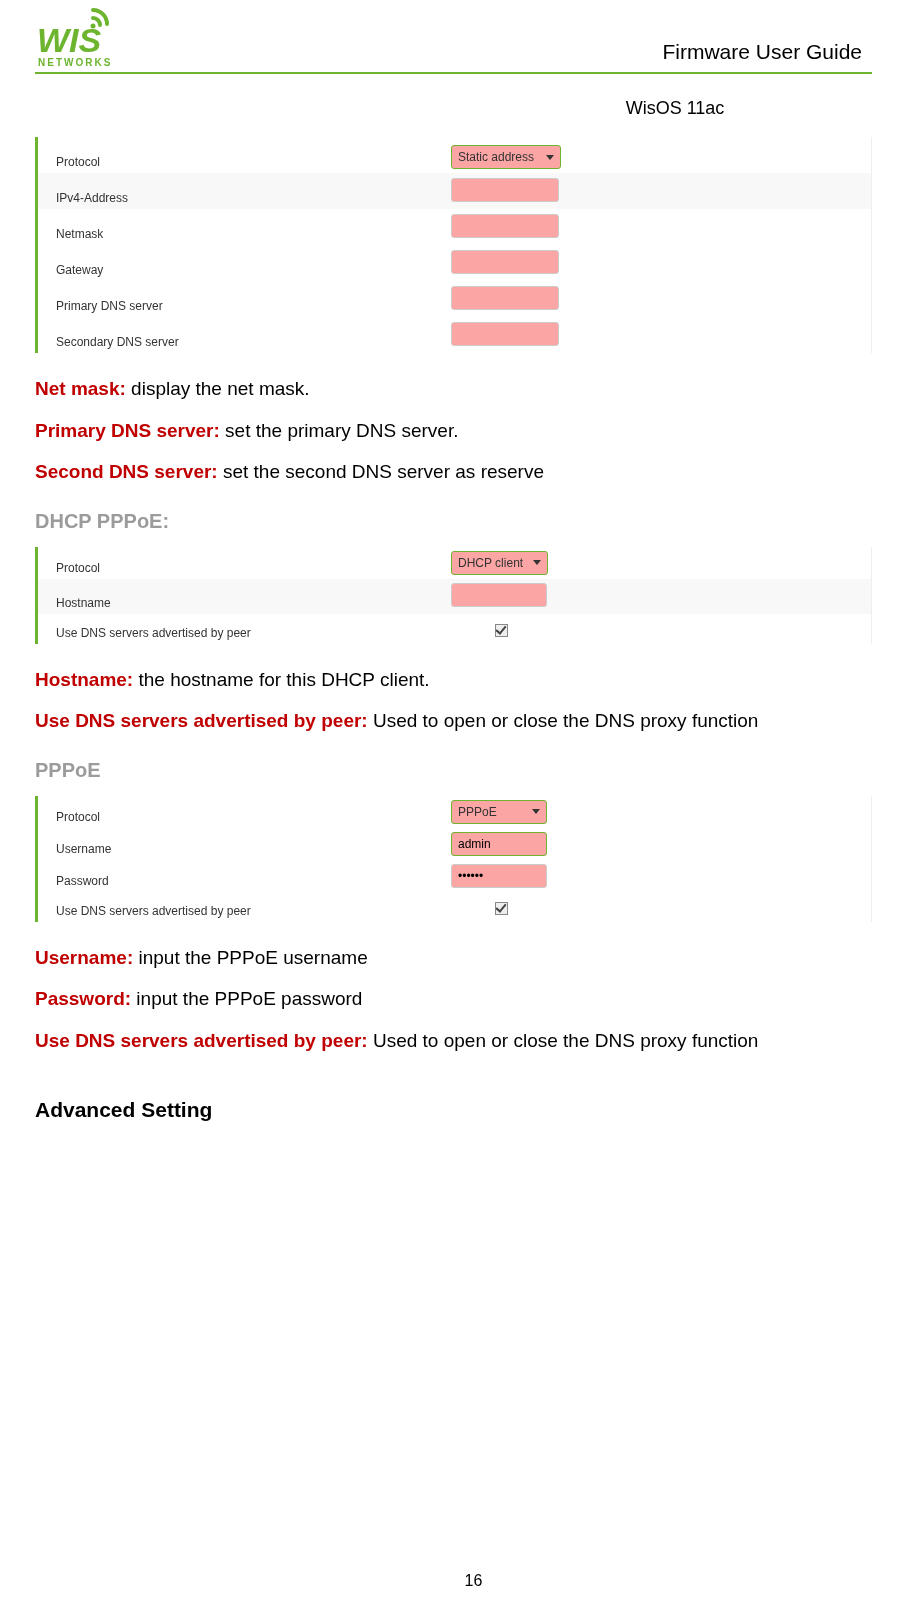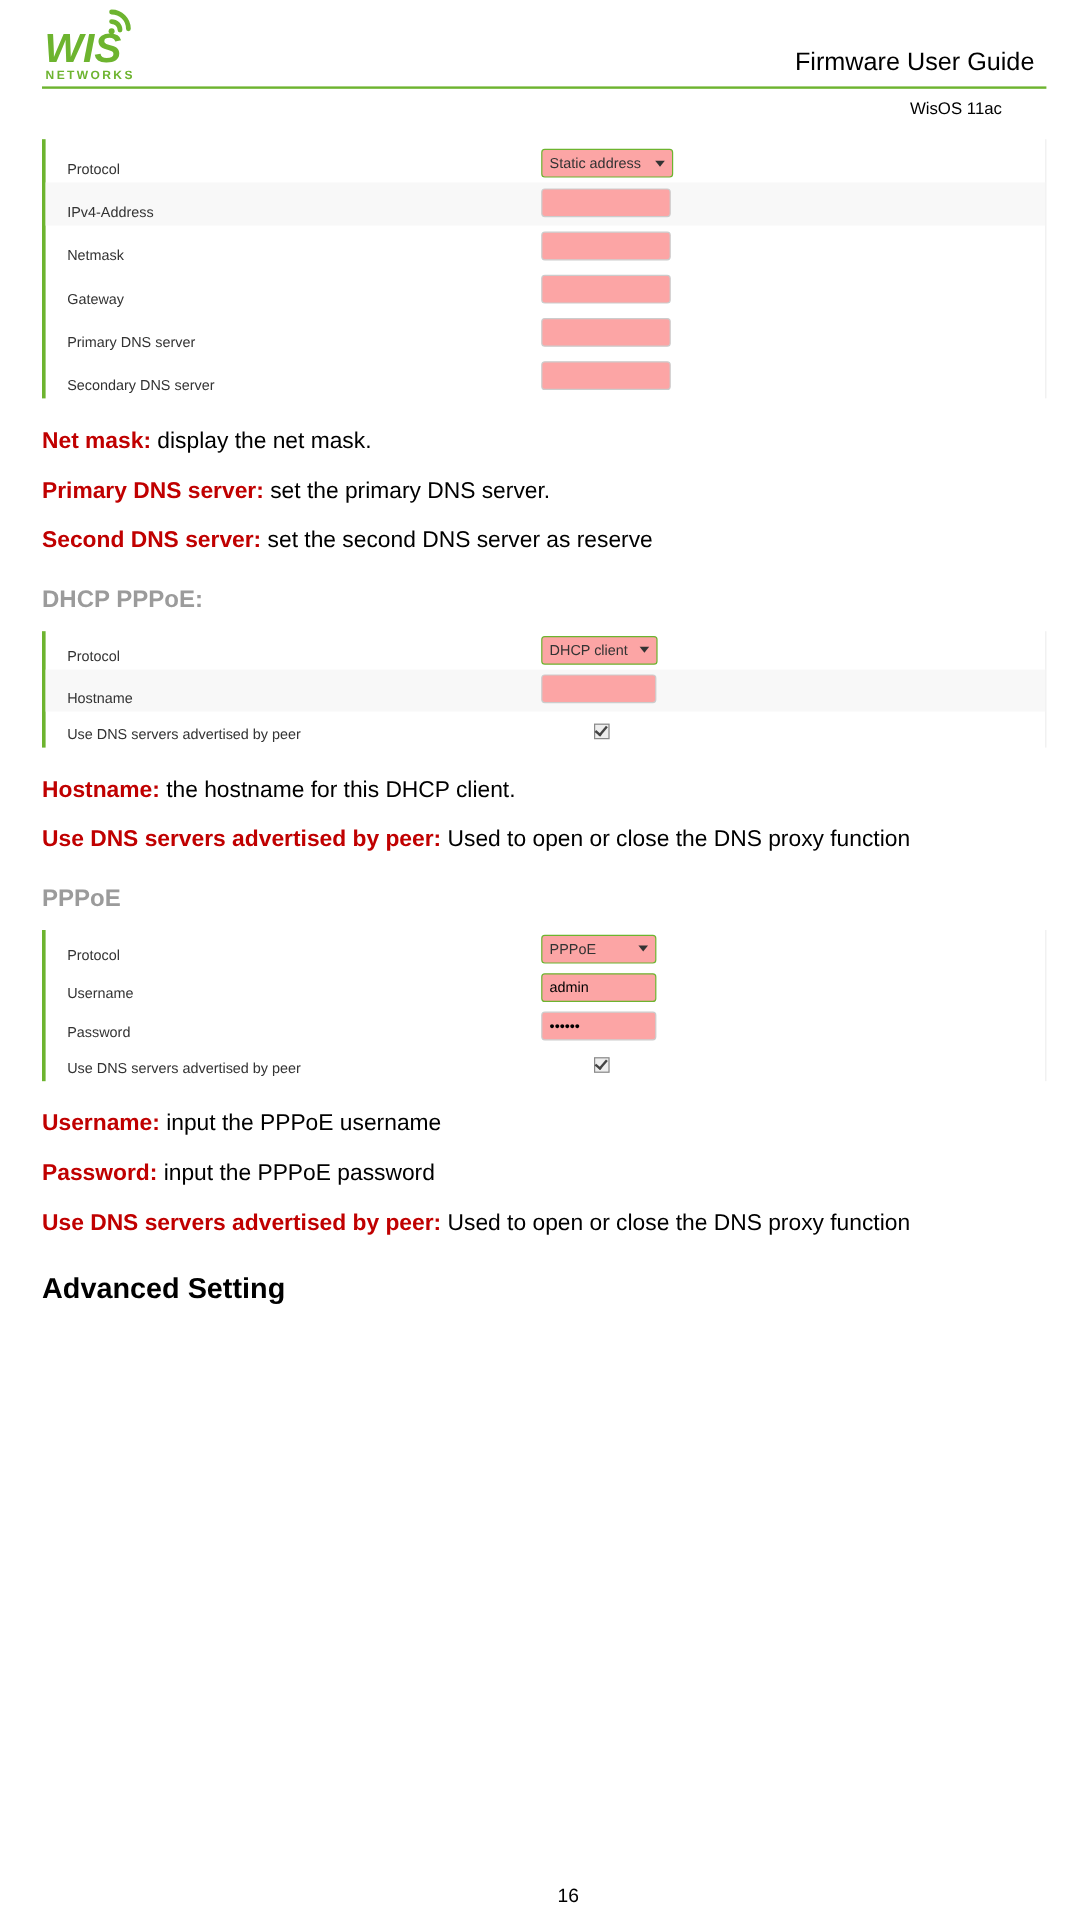--- a/index.html
+++ b/index.html
@@ -29,23 +29,23 @@
     color: #000000;
     padding-bottom: 6px;
     padding-right: 10px;
   }
   .hr-line {
     border: none;
     border-top: 2px solid #6db42f;
     margin-top: 2px;
   }
   .subtitle {
-    text-align: right;
-    font-size: 14px;
-    margin-top: 8px;
+    text-align: center;
+    font-size: 18px;
+    margin-top: 24px;
     margin-left: 480px;
     width: 320px;
   }
   .content {
     padding: 10px 0 0 0;
   }
 
   
   .panel {
     border-left: 3px solid #6db42f;
@@ -124,22 +124,22 @@
   }
   .section-head {
     font-size: 20px;
     color: #9b9b9b;
     font-weight: bold;
     margin: 24px 0 14px 0;
     font-family: Arial, sans-serif;
   }
   .section-head.black {
     color: #000000;
-    font-size: 24px;
-    margin-top: 28px;
+    font-size: 21px;
+    margin-top: 44px;
   }
   .page-num {
     position: absolute;
     bottom: 12px;
     left: 0; right: 0;
     text-align: center;
     font-size: 16px;
     padding-left: 40px;
   }
 </style>

